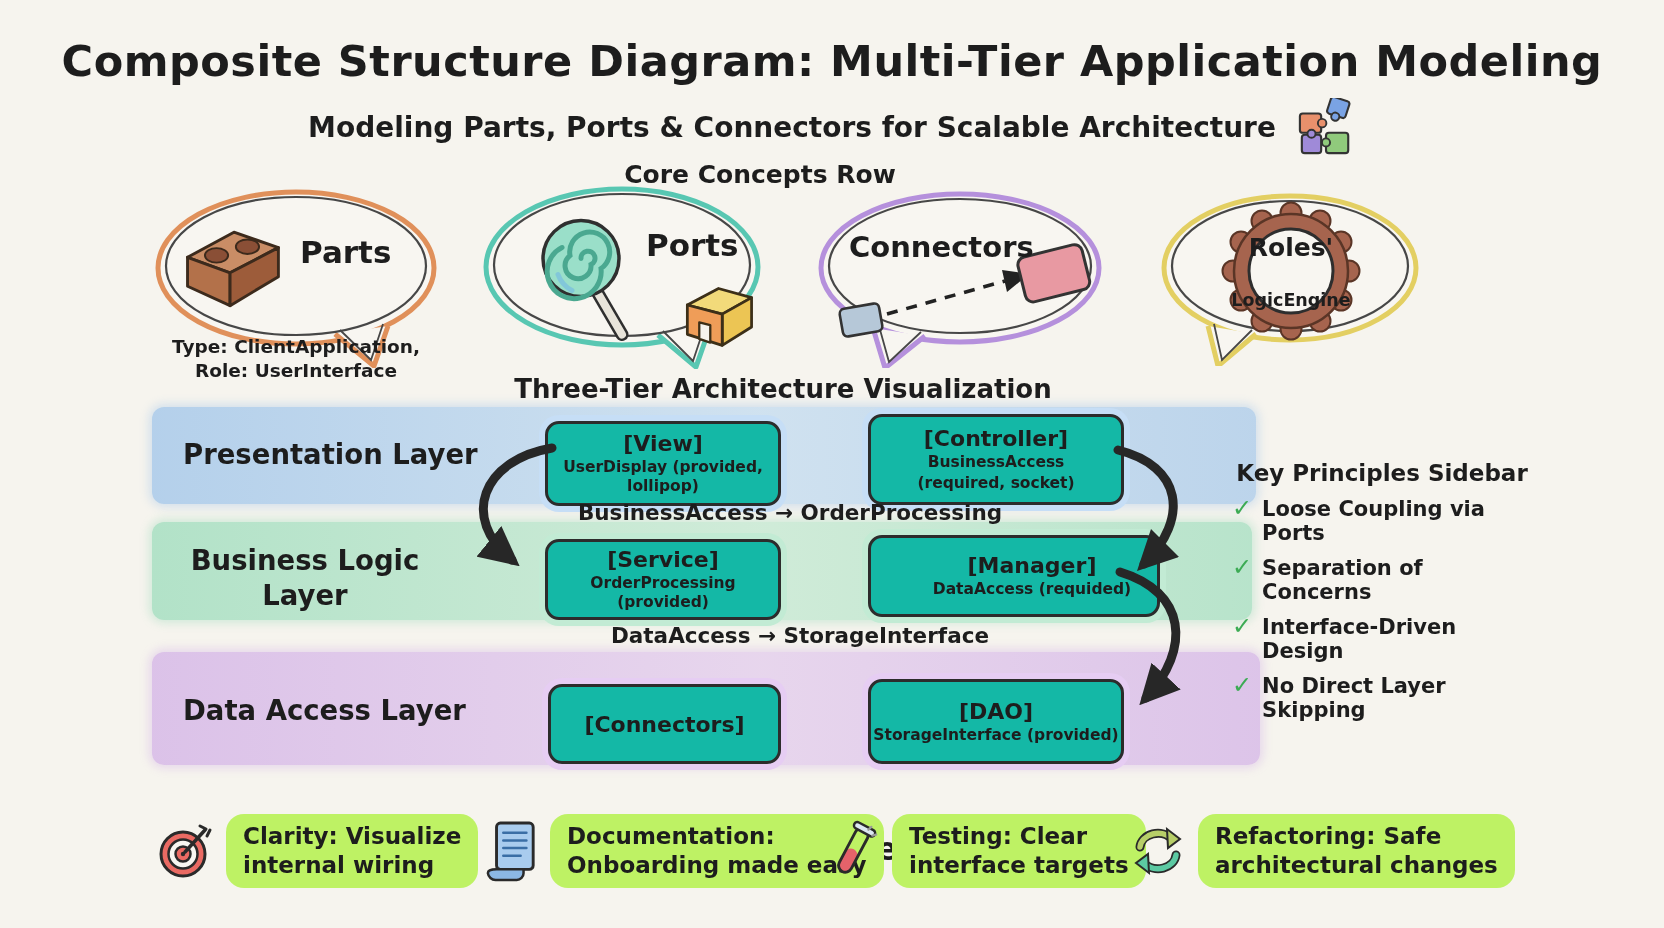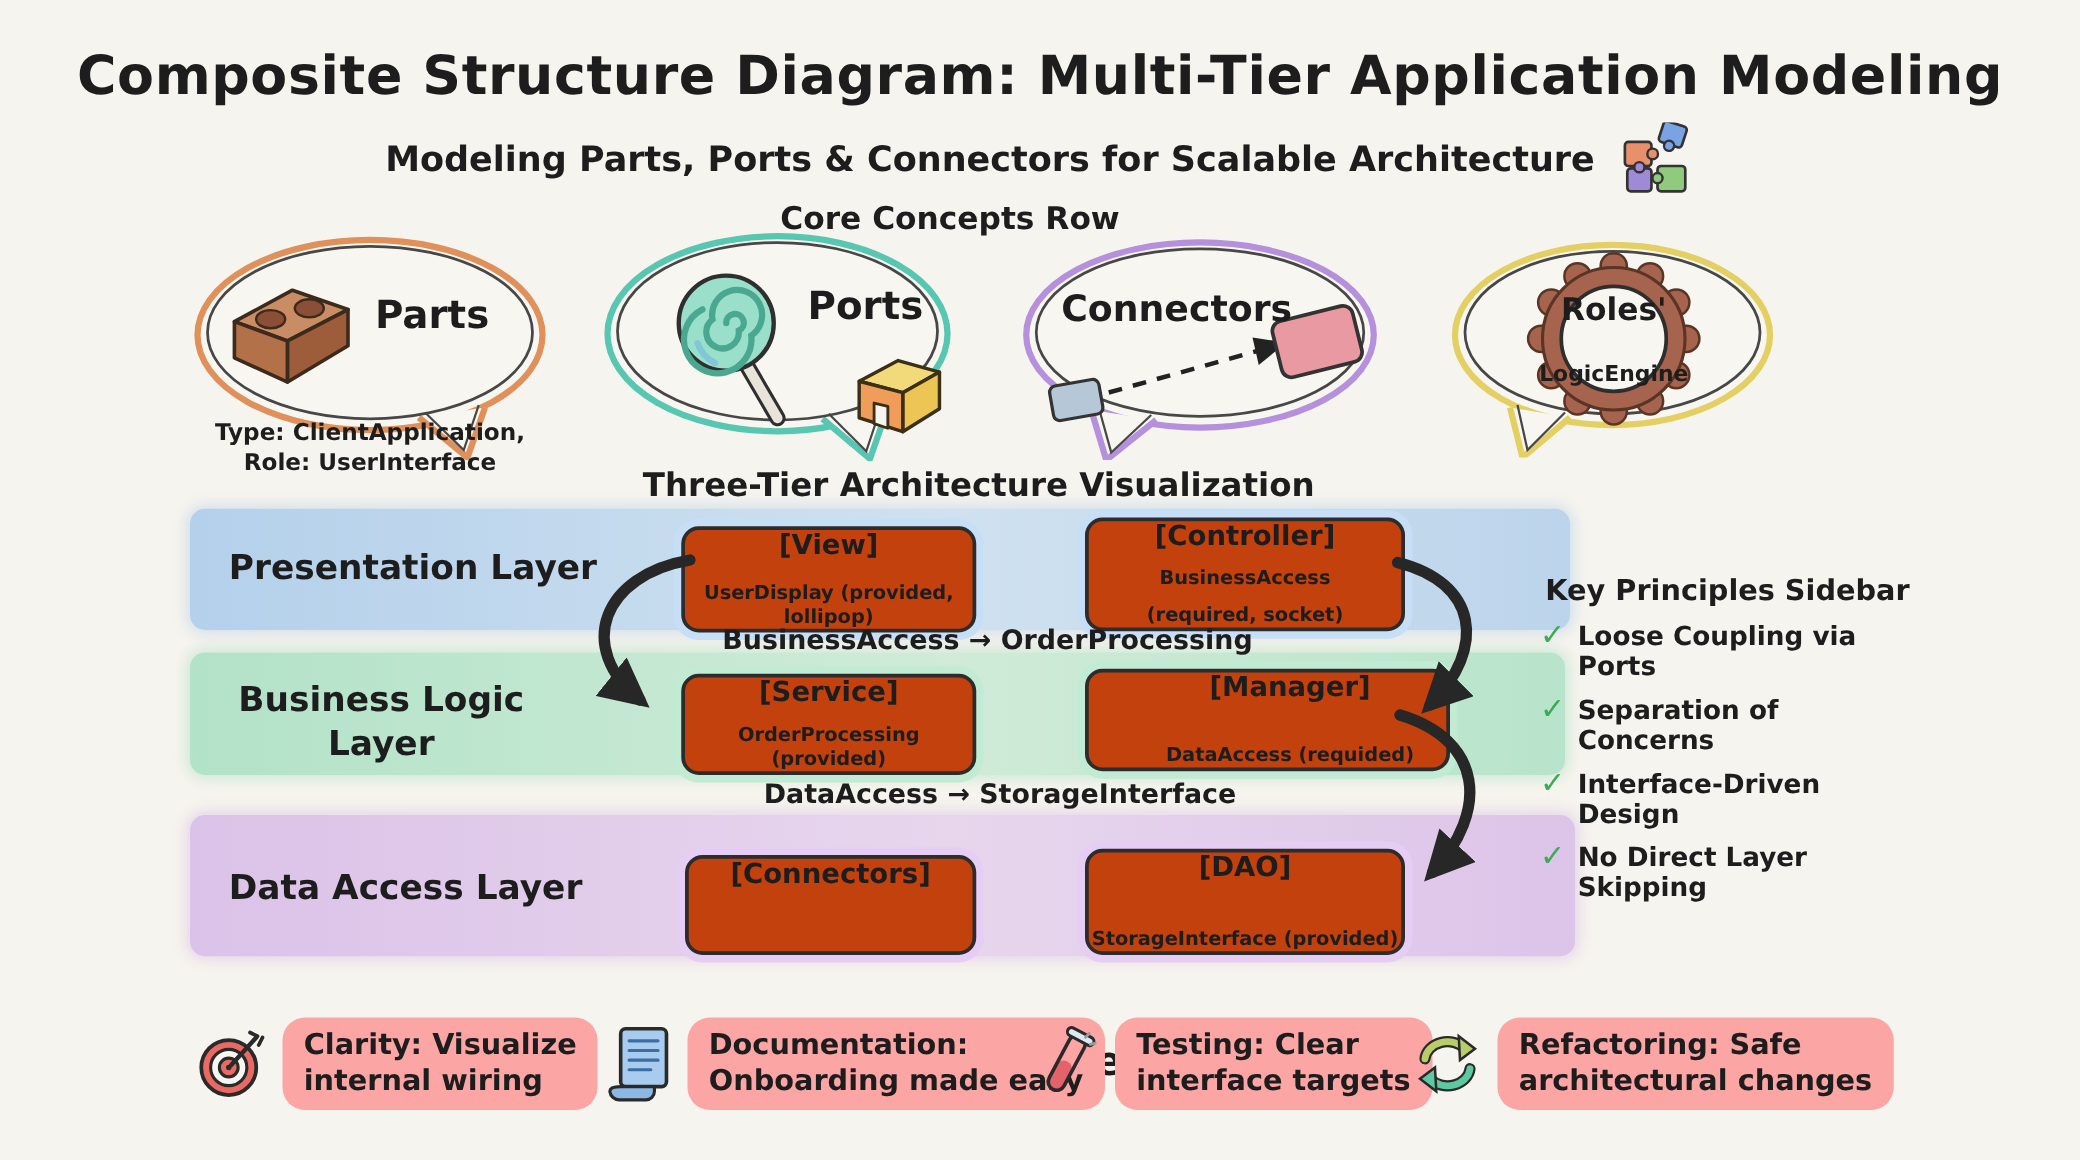--- a/index.html
+++ b/index.html
@@ -29,36 +29,36 @@
   .band-blue{top:407px;height:97px;width:1104px;
     background:linear-gradient(90deg,rgba(120,175,232,.52),rgba(150,198,242,.40) 55%,rgba(120,175,232,.46));
     box-shadow:0 0 10px 3px rgba(130,180,232,.30);}
   .band-green{top:522px;height:98px;width:1100px;
     background:linear-gradient(90deg,rgba(98,205,155,.46),rgba(140,220,178,.36) 55%,rgba(98,205,155,.42));
     box-shadow:0 0 10px 3px rgba(110,205,160,.28);}
   .band-purple{top:652px;height:113px;width:1108px;
     background:linear-gradient(90deg,rgba(188,135,226,.46),rgba(205,160,235,.36) 55%,rgba(188,135,226,.44));
     box-shadow:0 0 10px 3px rgba(190,140,226,.28);}
   .layer-label{position:absolute;font-size:27.5px;font-weight:bold;}
-  .part-box{position:absolute;background:#c2410c;border:3.5px solid #2c2c2c;border-radius:14px;
-    display:flex;flex-direction:column;justify-content:space-between;align-items:center;gap:2px;}
+  .part-box{position:absolute;background:#14b8a6;border:3.5px solid #2c2c2c;border-radius:14px;
+    display:flex;flex-direction:column;justify-content:center;align-items:center;gap:2px;}
   .part-box.tint-blue{box-shadow:0 0 0 6px #c6def6;}
   .part-box.tint-green{box-shadow:0 0 0 6px #c2ebd4;}
   .part-box.tint-purple{box-shadow:0 0 0 6px #e6cdf3;}
   .part-title{font-size:22px;font-weight:bold;}
   .part-sub{font-size:15.5px;font-weight:600;line-height:19px;text-align:center;}
   .conn-label{position:absolute;font-size:21.5px;font-weight:bold;}
   
   .sidebar{top:460px;left:1232px;width:300px;}
   .sidebar-title{font-size:23px;font-weight:bold;text-align:center;}
   .sidebar-item{display:flex;align-items:flex-start;gap:10px;margin-top:11px;font-size:21px;font-weight:bold;}
   .check{color:#3cab54;font-size:24px;line-height:22px;font-weight:bold;}
   
   .benefit{position:absolute;top:814px;display:flex;align-items:center;gap:12px;}
-  .pill{background:#fca5a5;border-radius:18px;padding:8px 17px;font-size:23px;font-weight:bold;line-height:29px;}
+  .pill{background:#bef264;border-radius:18px;padding:8px 17px;font-size:23px;font-weight:bold;line-height:29px;}
   svg{display:block;}
 </style>
 </head>
 <body>
 
 <div class="abs title center">Composite Structure Diagram: Multi-Tier Application Modeling</div>
 <div class="abs subtitle-row">
   <span class="subtitle">Modeling Parts, Ports &amp; Connectors for Scalable Architecture</span>
   <svg width="60" height="58" viewBox="0 0 62 60">
     <rect x="4" y="16" width="22" height="20" rx="3" fill="#e8906c" stroke="#333" stroke-width="2.2"></rect>

